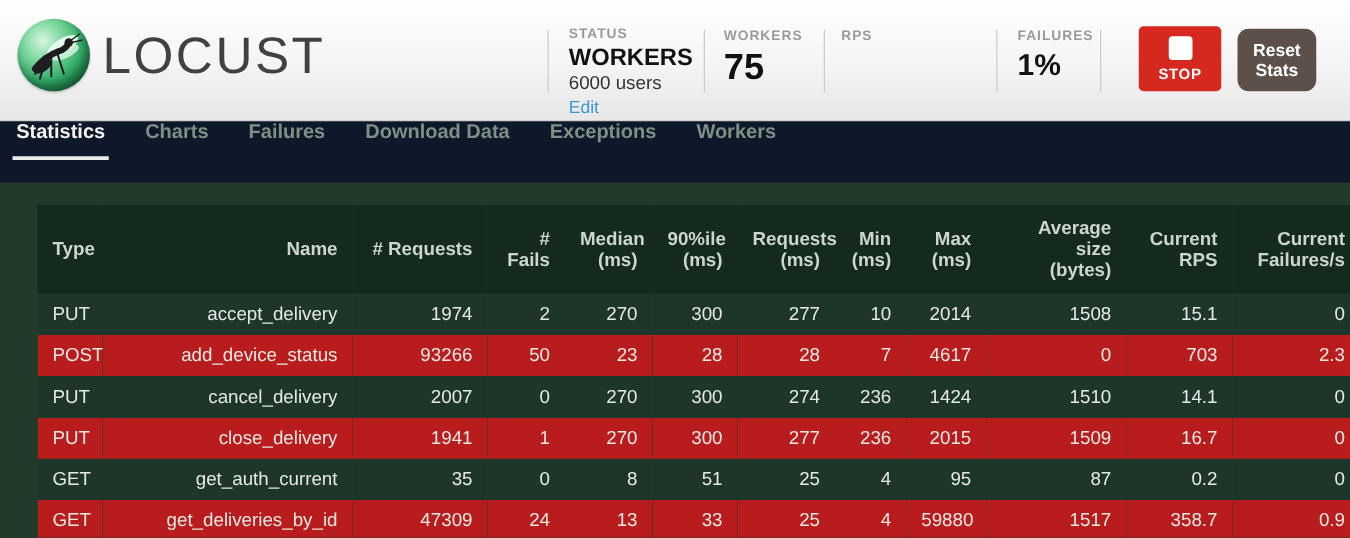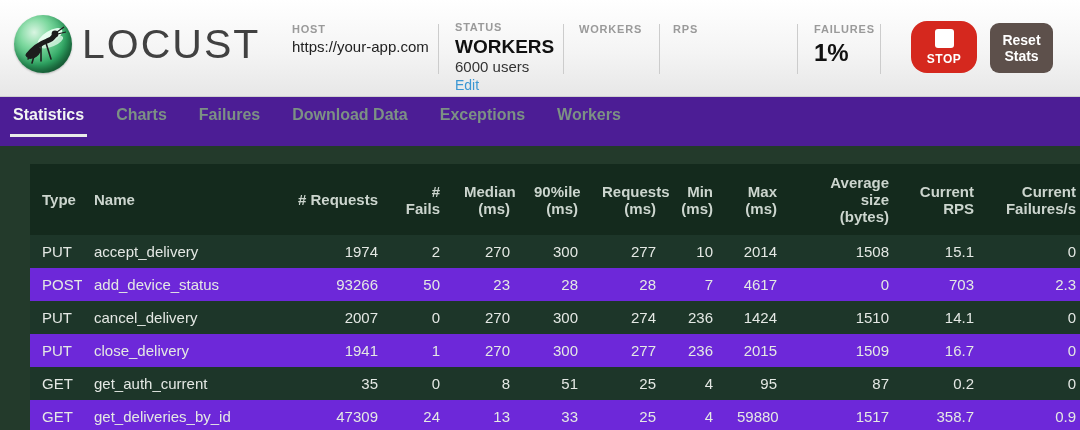--- a/index.html
+++ b/index.html
@@ -42,40 +42,40 @@
   .stat-big-value { font-size: 29px; font-weight: bold; color: #111; line-height: 32px; }
   .stat-mid-value { font-size: 24px; font-weight: bold; color: #111; line-height: 30px; }
 
   .v-divider {
     position: absolute; top: 24px; width: 1px; height: 50px; background: #cccccc;
   }
 
   .stop-button {
     position: absolute; left: 911px; top: 21px;
     width: 66px; height: 52px;
-    background: #d5281e; border: none; border-radius: 16px;
+    background: #d5281e; border: none; border-radius: 4px;
     display: flex; flex-direction: column; align-items: center; justify-content: center;
     cursor: pointer; gap: 4px;
   }
   .stop-square { width: 19px; height: 19px; background: #ffffff; border-radius: 3px; }
   .stop-label { color: #ffffff; font-size: 12px; font-weight: bold; letter-spacing: .5px; }
   .reset-button {
     position: absolute; left: 990px; top: 23px;
     width: 63px; height: 50px;
     background: #5d504b; border: none; border-radius: 9px;
     color: #ffffff; font-size: 14px; font-weight: bold; line-height: 16px;
     font-family: "Liberation Sans", sans-serif;
     cursor: pointer; white-space: pre-line;
   }
 
   
   .navbar {
     width: 1080px; height: 49px;
-    background: #4c1d95;
-    display: flex; align-items: center;
+    background: #0f172a;
+    display: flex; align-items: flex-start;
     padding-left: 10px;
   }
   .nav-tab {
     font-size: 16px; font-weight: bold; color: #7c9184;
     padding: 0 3px 10px 3px; margin-right: 26px;
     border-bottom: 3px solid transparent;
     cursor: pointer; white-space: nowrap;
   }
   .nav-tab.active { color: #f2f4f2; border-bottom-color: #e9ece9; }
 
@@ -85,24 +85,24 @@
     width: 1032px; border-collapse: collapse; table-layout: fixed;
     font-size: 15px; color: #e4e8e4;
   }
   table.stats th {
     background: #142a1d; color: #ccd5ce;
     font-size: 15px; font-weight: bold;
     padding: 10px 12px; white-space: pre-line; vertical-align: middle;
     cursor: pointer;
   }
   table.stats td { padding: 8px 12px; white-space: nowrap; overflow: hidden; }
-  table.stats th.al, table.stats td.al { text-align: left; }
+  table.stats th.al, table.stats td.al { text-align: right; }
   table.stats th.ar, table.stats td.ar { text-align: right; }
   table.stats tr.odd td { background: #1d3629; }
-  table.stats tr.even td { background: #6d28d9; }
+  table.stats tr.even td { background: #b91c1c; }
   
   col.c-type { width: 52px; }
   col.c-name { width: 200px; }
   col.c-req  { width: 108px; }
   col.c-fail { width: 62px; }
   col.c-med  { width: 70px; }
   col.c-p90  { width: 68px; }
   col.c-avg  { width: 78px; }
   col.c-min  { width: 57px; }
   col.c-max  { width: 64px; }
@@ -122,38 +122,35 @@
         <path d="M14 40 Q22 30 33 26 Q38 24.5 40 21" stroke="#1d1d1d" stroke-width="5" fill="none" stroke-linecap="round"></path>
         <circle cx="41" cy="19" r="3.4" fill="#1d1d1d"></circle>
         <path d="M43 17 L50 12 M43.5 19 L52 17" stroke="#1d1d1d" stroke-width="1.2" fill="none"></path>
         <path d="M22 34 L18 48 M27 31 L27 46 M32 28 L37 44 M24 33 L14 44" stroke="#1d1d1d" stroke-width="1.6" fill="none" stroke-linecap="round"></path>
         <ellipse cx="20" cy="38" rx="8" ry="4.5" fill="#1d1d1d" transform="rotate(-35 20 38)"></ellipse>
       </svg>
     </span>
     <span class="wordmark">LOCUST</span>
   </a>
 
-  <div class="stat-block" style="left:292px;">
-    <div class="stat-label">HOST</div>
-    <div class="stat-host-value">https://your-app.com</div>
-  </div>
 
   <div class="v-divider" style="left:438px;"></div>
 
   <div class="stat-block" style="left:455px; top:21px;">
     <div class="stat-label">STATUS</div>
     <div class="stat-status-value">WORKERS</div>
     <div class="stat-status-users">6000 users</div>
     <a class="edit-link">Edit</a>
   </div>
 
   <div class="v-divider" style="left:563px;"></div>
 
   <div class="stat-block" style="left:579px;">
     <div class="stat-label">WORKERS</div>
+    <div class="stat-big-value">75</div>
   </div>
 
   <div class="v-divider" style="left:659px;"></div>
 
   <div class="stat-block" style="left:673px;">
     <div class="stat-label">RPS</div>
   </div>
 
   <div class="v-divider" style="left:797px;"></div>
 

